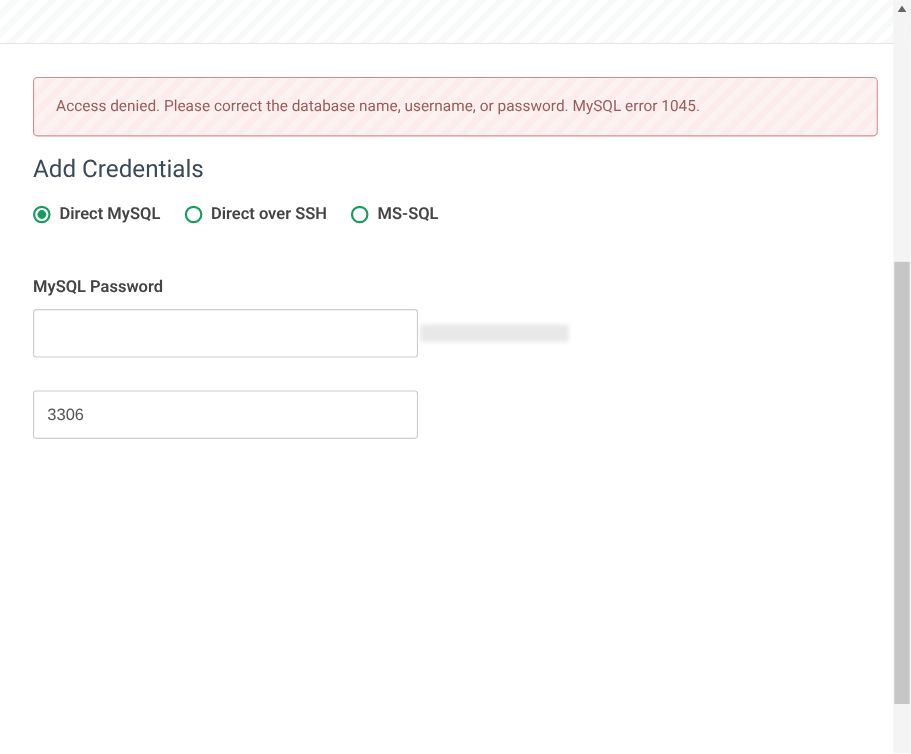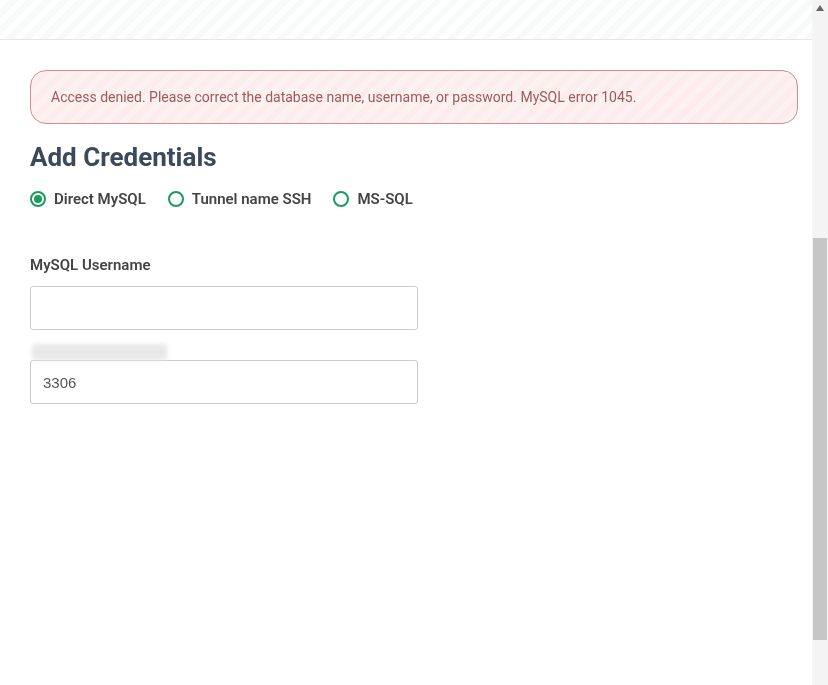--- a/index.html
+++ b/index.html
@@ -32,41 +32,41 @@
     }
     .alert {
       background: repeating-linear-gradient(
         -45deg,
         #fdecec,
         #fdecec 6px,
         #fdf2f2 6px,
         #fdf2f2 12px
       );
       border: 1px solid #d88b8b;
-      border-radius: 16px;
+      border-radius: 4px;
       padding: 18px 20px;
       color: #9a5b5b;
       font-size: 14px;
       margin-bottom: 18px;
     }
     .heading {
-      font-size: 26px;
-      font-weight: 700;
+      font-size: 22px;
+      font-weight: 400;
       color: #3a4a5a;
       margin-bottom: 18px;
     }
     .radio-row {
       display: flex;
       gap: 22px;
       align-items: center;
       margin-bottom: 48px;
     }
     .radio-option {
       display: flex;
-      align-items: center;
+      align-items: flex-end;
       gap: 8px;
       cursor: pointer;
     }
     .radio-circle {
       width: 16px;
       height: 16px;
       border: 2px solid #1a9c5e;
       border-radius: 50%;
       display: flex;
       align-items: center;
@@ -89,21 +89,21 @@
       margin-bottom: 30px;
     }
     .field-label {
       font-size: 15px;
       font-weight: 600;
       color: #444;
       margin-bottom: 12px;
       display: block;
     }
     .text-input {
-      width: 388px;
+      width: 350px;
       height: 44px;
       border: 1px solid #ccc;
       border-radius: 3px;
       padding: 0 12px;
       font-size: 15px;
       color: #555;
       background: #fff;
     }
     .redacted-blur {
       display: inline-block;
@@ -164,31 +164,31 @@
 
   <h1 class="heading">Add Credentials</h1>
 
   <div class="radio-row">
     <div class="radio-option">
       <span class="radio-circle selected"></span>
       <span class="radio-label">Direct MySQL</span>
     </div>
     <div class="radio-option">
       <span class="radio-circle"></span>
-      <span class="radio-label">Tunnel name SSH</span>
+      <span class="radio-label">Direct over SSH</span>
     </div>
     <div class="radio-option">
       <span class="radio-circle"></span>
       <span class="radio-label">MS-SQL</span>
     </div>
   </div>
 
 
   <div class="field-group">
-    <label class="field-label">MySQL Username</label>
+    <label class="field-label">MySQL Password</label>
     <div class="input-wrap">
       <input type="text" class="text-input" value="" style="">
       <span class="redacted-blur" style="width:135px"></span>
     </div>
   </div>
 
 
   <div class="field-group">
     <input type="text" class="text-input" value="3306" style="">
   </div>

